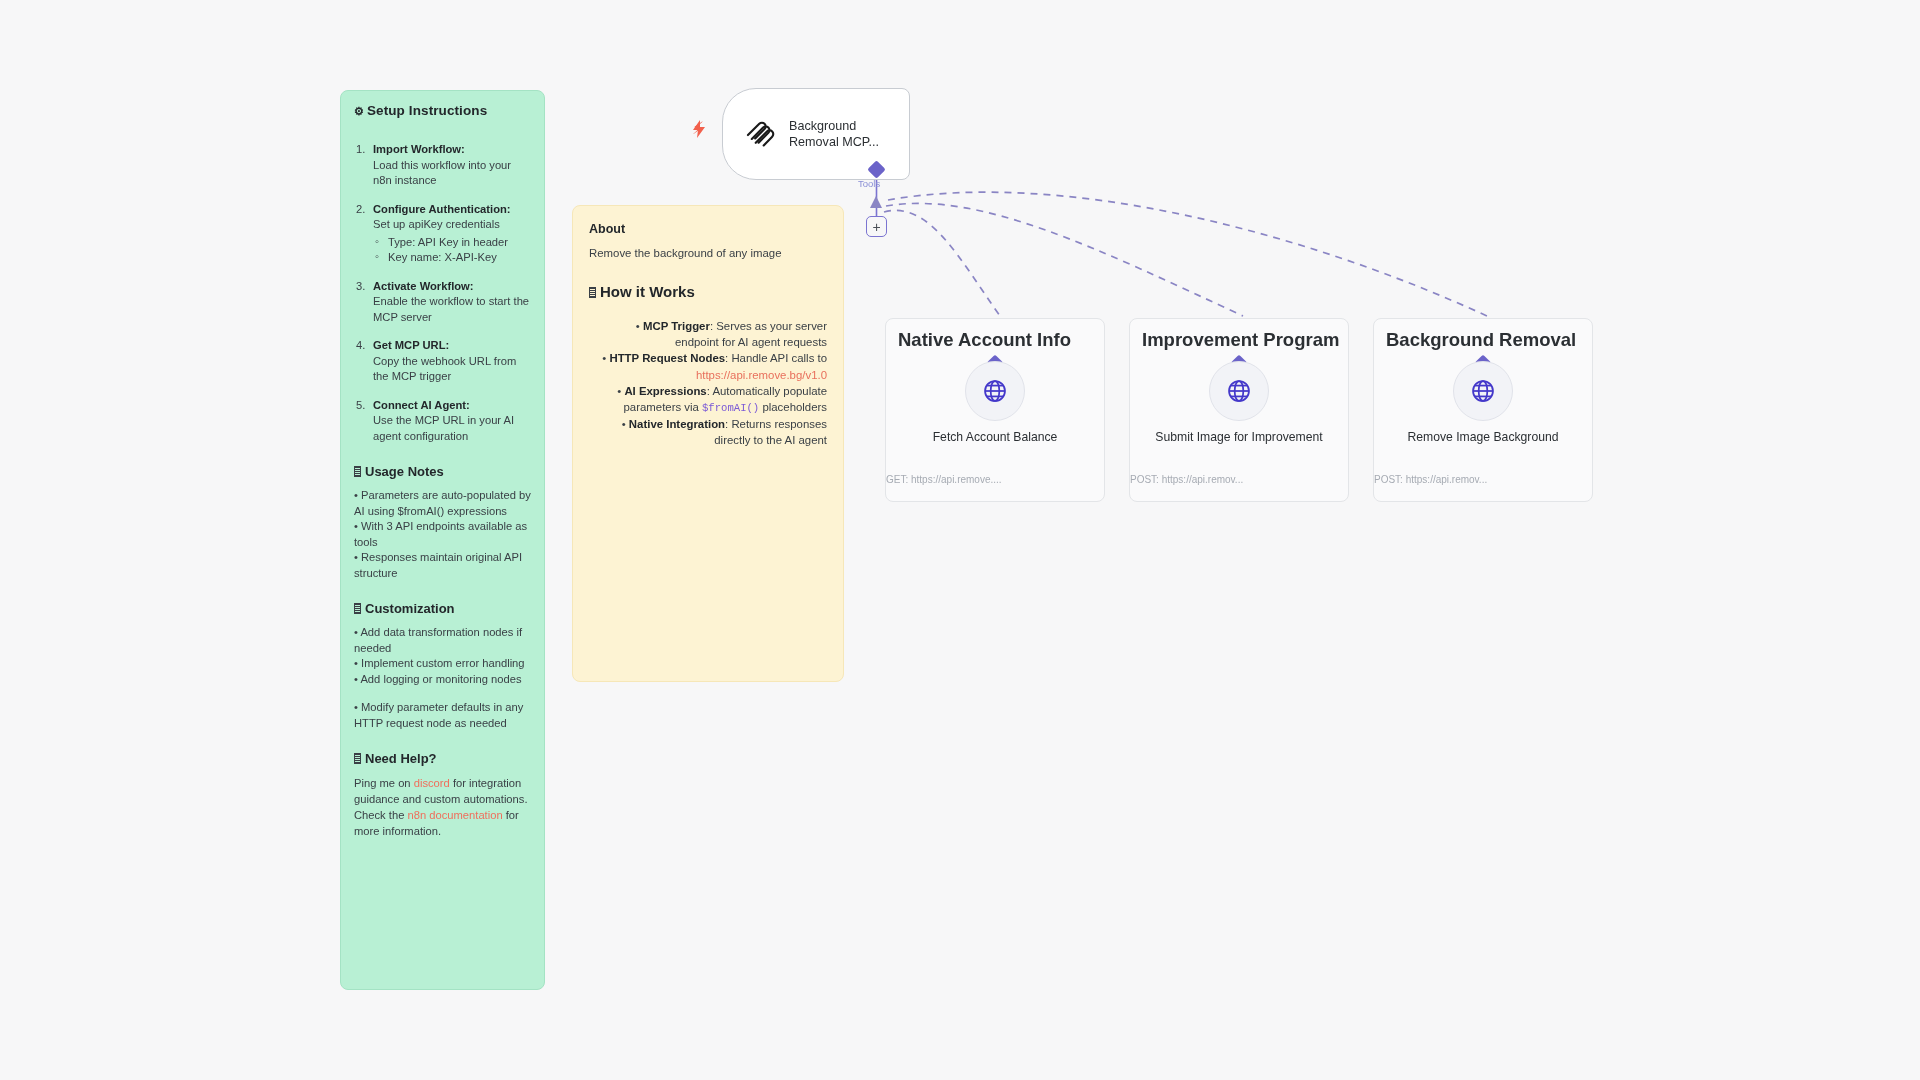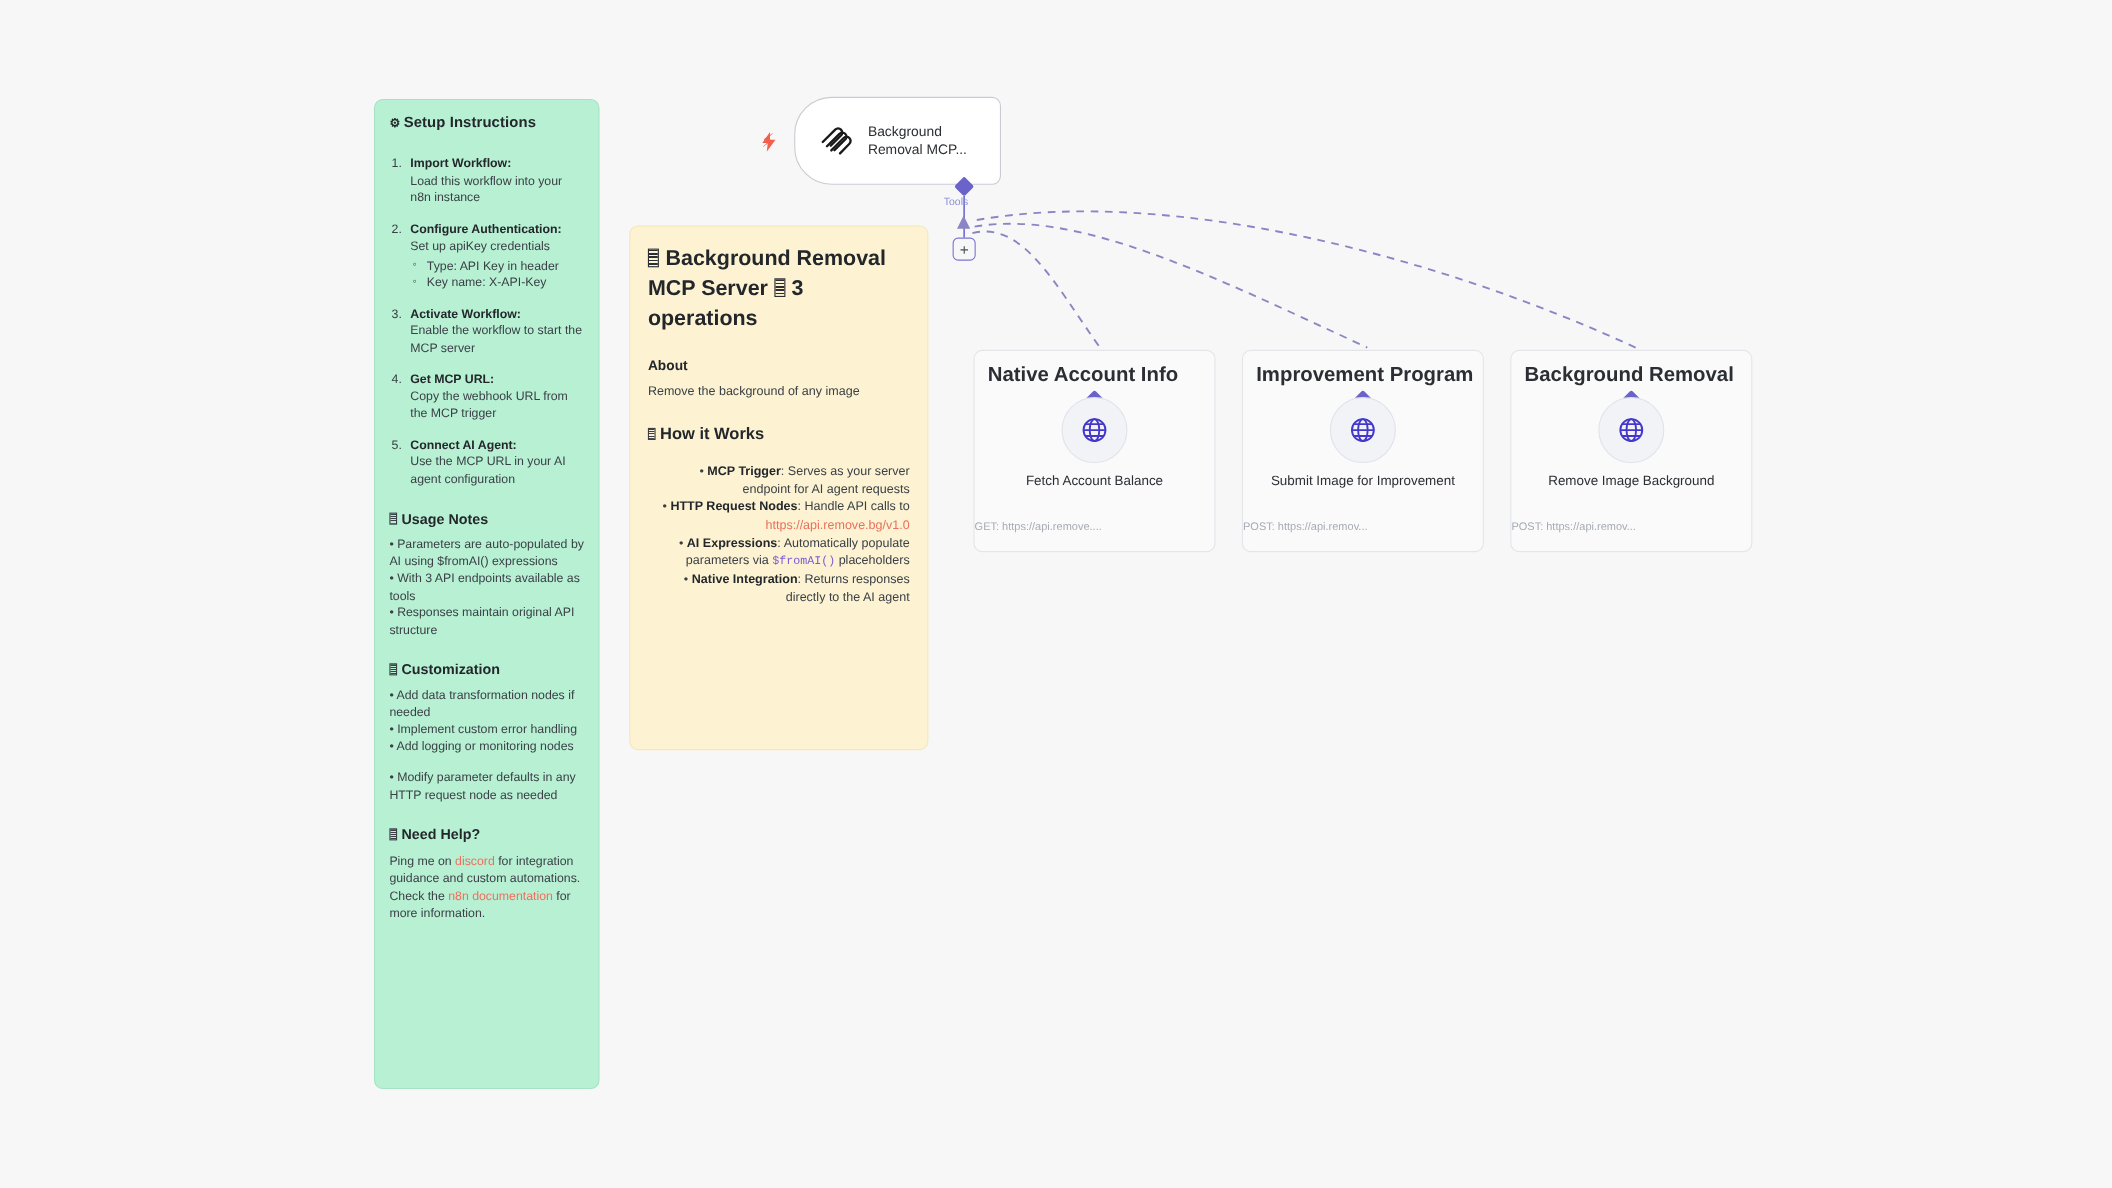--- a/index.html
+++ b/index.html
@@ -79,21 +79,21 @@
   .y-h2 { font-size: 15px; font-weight: bold; color: #23272b; margin: 22px 0 10px 0; }
   .y-p { font-size: 11.4px; line-height: 16px; color: #3a4046; }
   .y-bullets { font-size: 11.4px; line-height: 16.2px; color: #3a4046; margin-top: 18px; text-align: right; }
   .y-bullets b { color: #23272b; font-weight: bold; }
   .url { color: #e8705c; }
   .code { font-family: "Liberation Mono", monospace; color: #7b5ad6; font-size: 10.6px; }
 
   
   .trigger {
     position: absolute; left: 722px; top: 88px;
-    width: 188px; height: 80px;
+    width: 188px; height: 92px;
     background: #fff;
     border: 1.5px solid #c8ccd2;
     border-radius: 34px 8px 8px 34px;
     display: flex; align-items: center; gap: 12px;
     padding-left: 20px;
   }
   .trigger-label { font-size: 12.6px; line-height: 16px; color: #2b2f33; }
   .bolt {
     position: absolute; left: 692px; top: 120px;
     width: 16px; height: 18px; color: #f2604c; font-size: 17px; line-height: 17px;
@@ -214,25 +214,20 @@
       <p class="gap">• Modify parameter defaults in any HTTP request node as needed</p>
     </div>
 
     <div class="sec-h">
       <span class="tofu"></span><span>Need Help?</span>
     </div>
     <div class="para"><span>Ping me on </span><a class="lnk">discord</a><span> for integration guidance and custom automations. Check the </span><a class="lnk">n8n documentation</a><span> for more information.</span></div>
   </div>
 
   <div class="sticky-yellow">
-    <div class="y-title">
-      <span class="tofu-lg"></span><span>Background Removal</span>
-      <span>MCP Server</span>
-      <span class="tofu-lg"></span><span>3 operations</span>
-    </div>
 
     <div class="y-h">About</div>
     <div class="y-p">Remove the background of any image</div>
 
     <div class="y-h2">
       <span class="tofu"></span><span>How it Works</span>
     </div>
 
     <div class="y-bullets">
       <div>• <b>MCP Trigger</b><span>: Serves as your server endpoint for AI agent requests</span></div>

